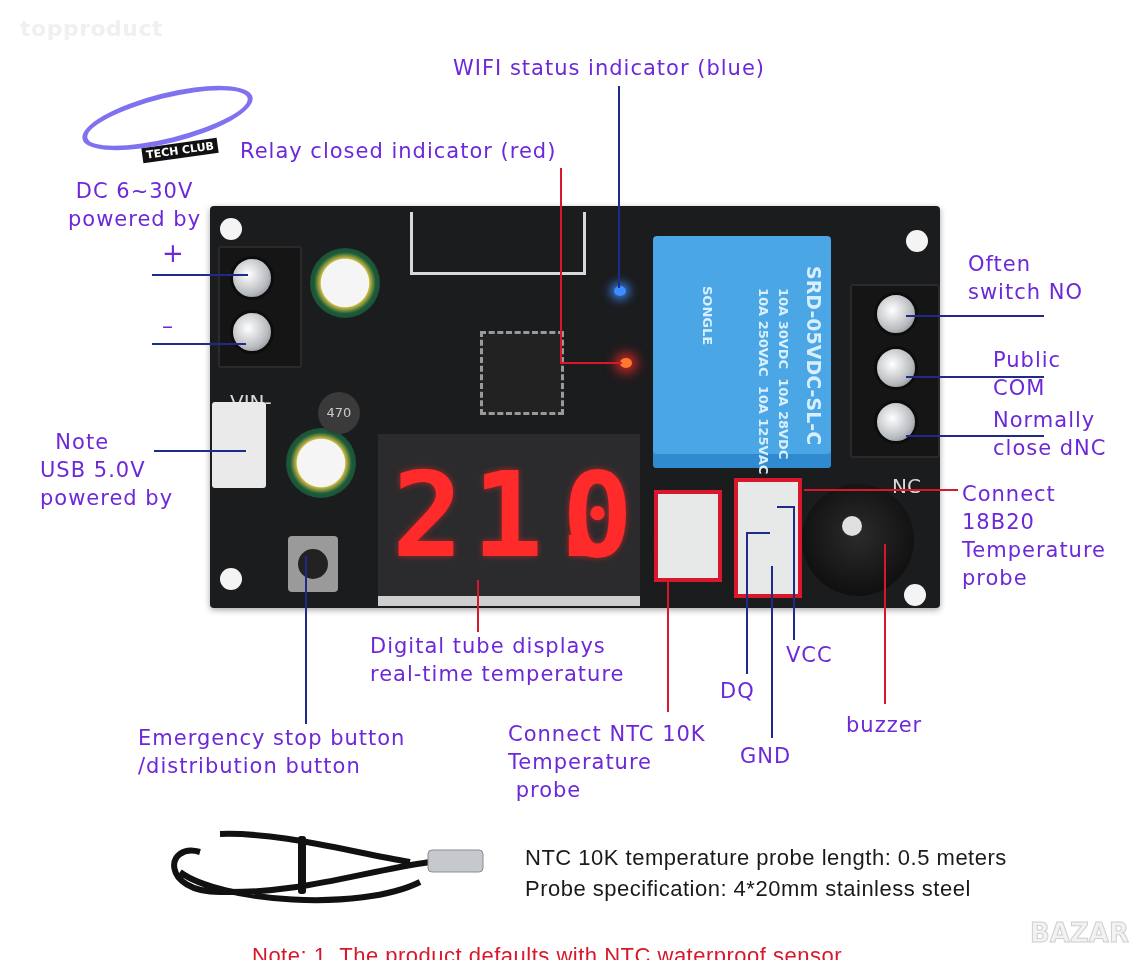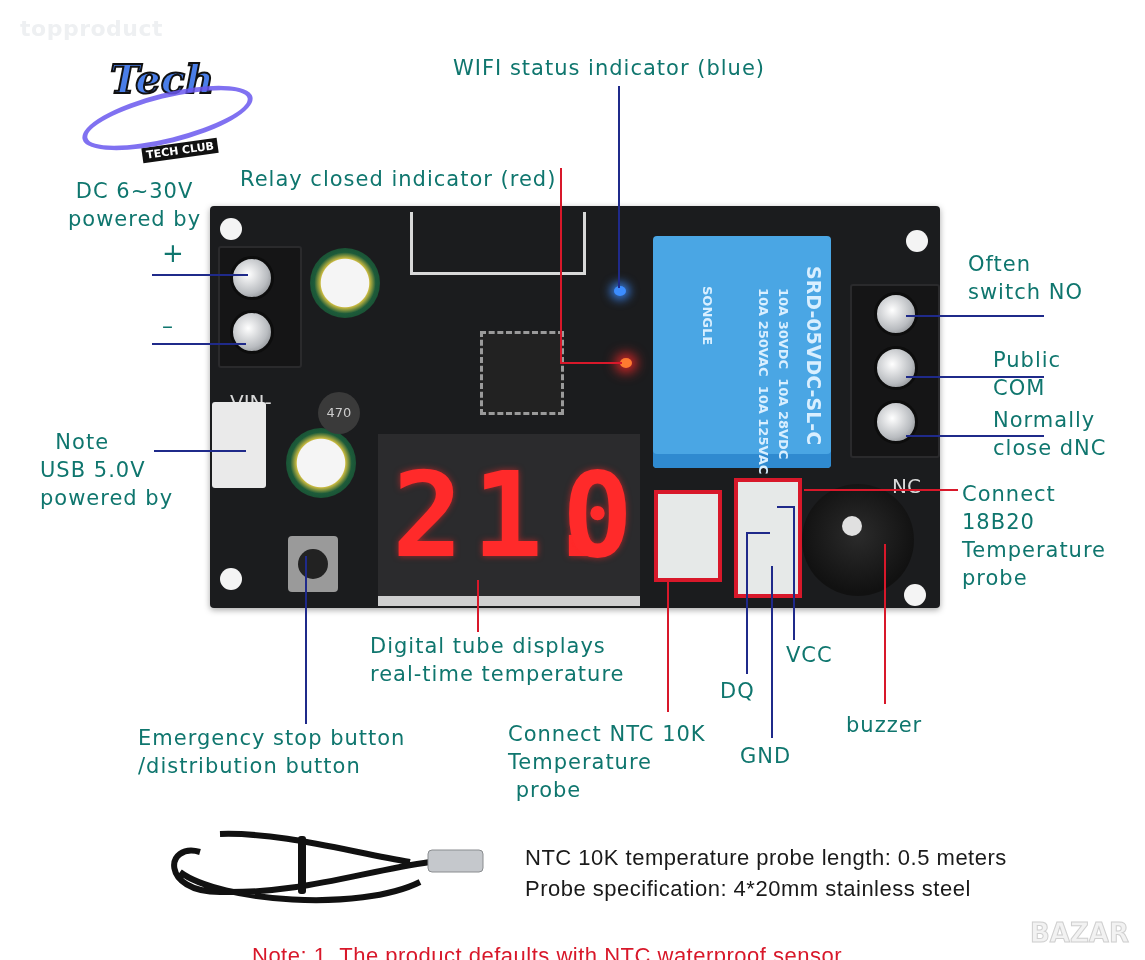--- a/index.html
+++ b/index.html
@@ -1,18 +1,18 @@
 <!DOCTYPE html>
 <html><head>
 <meta charset="utf-8">
 <style>
   html, body { margin:0; padding:0; background:#ffffff; }
   body { width:1145px; height:960px; position:relative; overflow:hidden; font-family:"DejaVu Sans", sans-serif; color:#1a1a1a; }
   .abs { position:absolute; }
-  .lbl { position:absolute; font-size:21px; line-height:27px; letter-spacing:1px; color:#0f766e; white-space:pre; }
+  .lbl { position:absolute; font-size:21px; line-height:27px; letter-spacing:1px; color:#6d28d9; white-space:pre; }
   .watermark { left:20px; top:16px; font-size:22px; font-weight:bold; color:#eef0f2; letter-spacing:0.5px; }
   .line { position:absolute; }
   .blue { background:#1f2a8a; }
   .red { background:#d8182a; }
   
   #board { left:210px; top:206px; width:730px; height:402px; background:#1b1c1e; border-radius:4px; box-shadow:0 2px 6px rgba(0,0,0,.35); }
   .hole { position:absolute; width:22px; height:22px; border-radius:50%; background:#f4f4f4; }
   .terminal { position:absolute; background:#151516; border:2px solid #2a2a2c; border-radius:3px; }
   .screw { position:absolute; width:38px; height:38px; border-radius:50%; background:radial-gradient(circle at 40% 40%, #ffffff, #b9bcc0 60%, #6d7074); border:3px solid #0d0d0d; }
   .cap { position:absolute; width:70px; height:70px; border-radius:50%; background:radial-gradient(circle, #f5f5f5 48%, #c6b840 50%, #1d5b3a 62%, #0f3b26 100%); }
@@ -38,27 +38,26 @@
   .spec { position:absolute; font-family:"Liberation Sans", sans-serif; font-size:22px; line-height:31px; color:#1a1a1a; letter-spacing:0.5px; white-space:pre; }
   .note { position:absolute; left:252px; top:943px; font-family:"Liberation Sans", sans-serif; font-size:22px; color:#d8182a; white-space:pre; letter-spacing:0.5px; }
   .bazar { position:absolute; left:1030px; top:918px; font-size:26px; font-weight:bold; color:#f2f2f2; -webkit-text-stroke:1px #cfcfcf; font-family:"DejaVu Sans", sans-serif; }
 </style>
 </head>
 <body>
 
 <div class="abs watermark">topproduct</div>
 
 <div id="logo" class="abs">
-  <div class="logo-text" style="left:30px;top:0;font-size:40px;color:#4a7ee8;">Tech</div>
   <div class="abs" style="left:62px;top:88px;font-size:11px;font-weight:bold;color:#fff;background:#111;padding:1px 4px;transform:rotate(-8deg);">TECH CLUB</div>
   <div class="abs" style="left:0;top:38px;width:165px;height:40px;border:5px solid #6a58ee;border-radius:50%;transform:rotate(-14deg);opacity:.85;"></div>
 </div>
 
 <div class="lbl" style="left:453px;top:55px;">WIFI status indicator (blue)</div>
-<div class="lbl" style="left:240px;top:138px;margin-top:28px;">Relay closed indicator (red)</div>
+<div class="lbl" style="left:240px;top:138px;">Relay closed indicator (red)</div>
 <div class="lbl" style="left:68px;top:177px;line-height:28px;text-align:center;">DC 6~30V
 powered by</div>
 <div class="lbl" style="left:162px;top:240px;font-size:26px;">+</div>
 <div class="lbl" style="left:162px;top:312px;font-size:22px;">–</div>
 <div class="lbl" style="left:40px;top:428px;line-height:28px;">  Note
 USB 5.0V
 powered by</div>
 
 <div class="lbl" style="left:968px;top:250px;line-height:28px;">Often
 switch NO</div>

